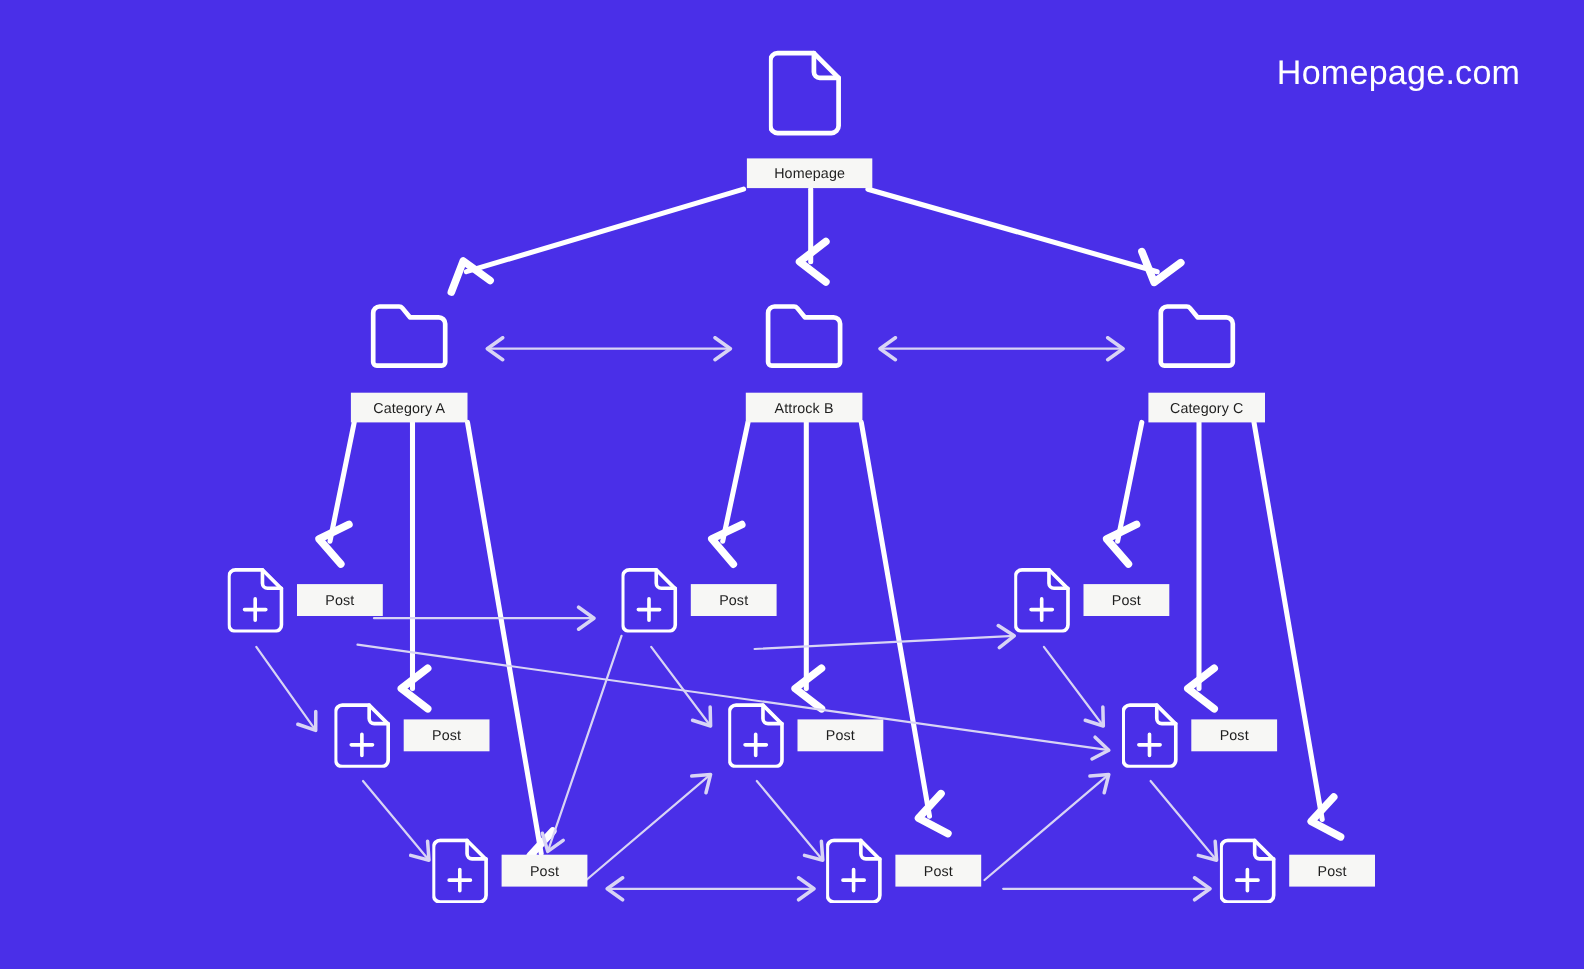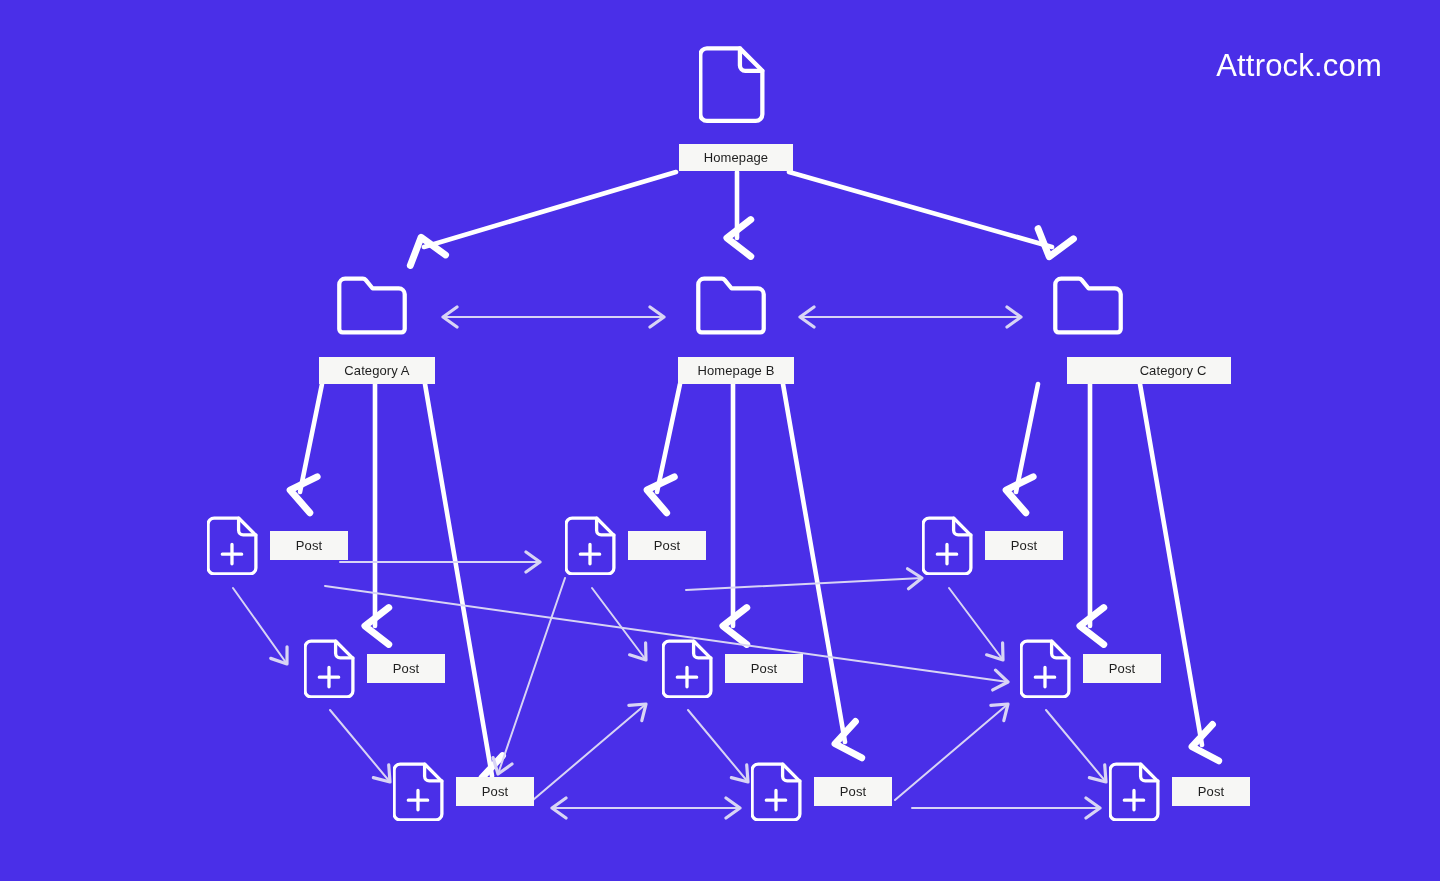--- a/index.html
+++ b/index.html
@@ -39,21 +39,21 @@
     align-items: center;
     justify-content: center;
     white-space: nowrap;
     letter-spacing: 0.1px;
   }
   .label-root {
     width: 114px;
     height: 27px;
   }
   .label-cat {
-    width: 116px;
+    width: 106px;
     height: 27px;
   }
   .label-post {
     width: 78px;
     height: 29px;
   }
   #watermark {
     position: absolute;
     right: 58px;
     top: 48px;
@@ -129,27 +129,27 @@
         <svg class="icon-svg" width="72" height="61" viewBox="0 0 110 92" xmlns="http://www.w3.org/2000/svg">
           <path d="M5 82 V14 a9 9 0 0 1 9 -9 H41 a6 6 0 0 1 4.6 2.2 L56 20 H96 a9 9 0 0 1 9 9 V82 a5 5 0 0 1 -5 5 H10 a5 5 0 0 1 -5 -5 Z" fill="none" stroke="#ffffff" stroke-width="6.5" stroke-linejoin="round"></path>
         </svg>
       </div>
       <div class="label-box label-cat" style="left: 319px; top: 357px;">Category A</div>
       <div class="node" style="left: 695px; top: 274.5px;">
         <svg class="icon-svg" width="72" height="61" viewBox="0 0 110 92" xmlns="http://www.w3.org/2000/svg">
           <path d="M5 82 V14 a9 9 0 0 1 9 -9 H41 a6 6 0 0 1 4.6 2.2 L56 20 H96 a9 9 0 0 1 9 9 V82 a5 5 0 0 1 -5 5 H10 a5 5 0 0 1 -5 -5 Z" fill="none" stroke="#ffffff" stroke-width="6.5" stroke-linejoin="round"></path>
         </svg>
       </div>
-      <div class="label-box label-cat" style="left: 678px; top: 357px;">Homepage B</div>
+      <div class="label-box label-cat" style="left: 678px; top: 357px;">Attrock B</div>
       <div class="node" style="left: 1052px; top: 274.5px;">
         <svg class="icon-svg" width="72" height="61" viewBox="0 0 110 92" xmlns="http://www.w3.org/2000/svg">
           <path d="M5 82 V14 a9 9 0 0 1 9 -9 H41 a6 6 0 0 1 4.6 2.2 L56 20 H96 a9 9 0 0 1 9 9 V82 a5 5 0 0 1 -5 5 H10 a5 5 0 0 1 -5 -5 Z" fill="none" stroke="#ffffff" stroke-width="6.5" stroke-linejoin="round"></path>
         </svg>
       </div>
-      <div class="label-box label-cat" style="left: 1067px; top: 357px; padding-left: 48px;">Category C</div>
+      <div class="label-box label-cat" style="left: 1044px; top: 357px;">Category C</div>
       <div class="node" style="left: 206.5px; top: 515.5px;">
         <svg class="icon-svg" width="51" height="59" viewBox="0 0 100 116" xmlns="http://www.w3.org/2000/svg">
           <path d="M14 4 H62 L96 38 V102 a12 12 0 0 1 -12 12 H14 a12 12 0 0 1 -12 -12 V16 a12 12 0 0 1 12 -12 Z" fill="none" stroke="#ffffff" stroke-width="6.5" stroke-linejoin="round"></path>
           <path d="M62 4 V28 a9 9 0 0 0 9 9 H96" fill="none" stroke="#ffffff" stroke-width="6.5" stroke-linejoin="round" stroke-linecap="round"></path>
           <path d="M49 56 V94 M30 75 H68" fill="none" stroke="#ffffff" stroke-width="6.5" stroke-linecap="round"></path>
         </svg>
       </div>
       <div class="label-box label-post" style="left: 270px; top: 531px;">Post</div>
       <div class="node" style="left: 303.5px; top: 638.5px;">
         <svg class="icon-svg" width="51" height="59" viewBox="0 0 100 116" xmlns="http://www.w3.org/2000/svg">
@@ -210,14 +210,14 @@
       <div class="node" style="left: 1108.5px; top: 761.5px;">
         <svg class="icon-svg" width="51" height="59" viewBox="0 0 100 116" xmlns="http://www.w3.org/2000/svg">
           <path d="M14 4 H62 L96 38 V102 a12 12 0 0 1 -12 12 H14 a12 12 0 0 1 -12 -12 V16 a12 12 0 0 1 12 -12 Z" fill="none" stroke="#ffffff" stroke-width="6.5" stroke-linejoin="round"></path>
           <path d="M62 4 V28 a9 9 0 0 0 9 9 H96" fill="none" stroke="#ffffff" stroke-width="6.5" stroke-linejoin="round" stroke-linecap="round"></path>
           <path d="M49 56 V94 M30 75 H68" fill="none" stroke="#ffffff" stroke-width="6.5" stroke-linecap="round"></path>
         </svg>
       </div>
       <div class="label-box label-post" style="left: 1172px; top: 777px;">Post</div>
     </div>
 
-  <div id="watermark">Attrock.com</div>
+  <div id="watermark">Homepage.com</div>
 </div>
 
 </body></html>

